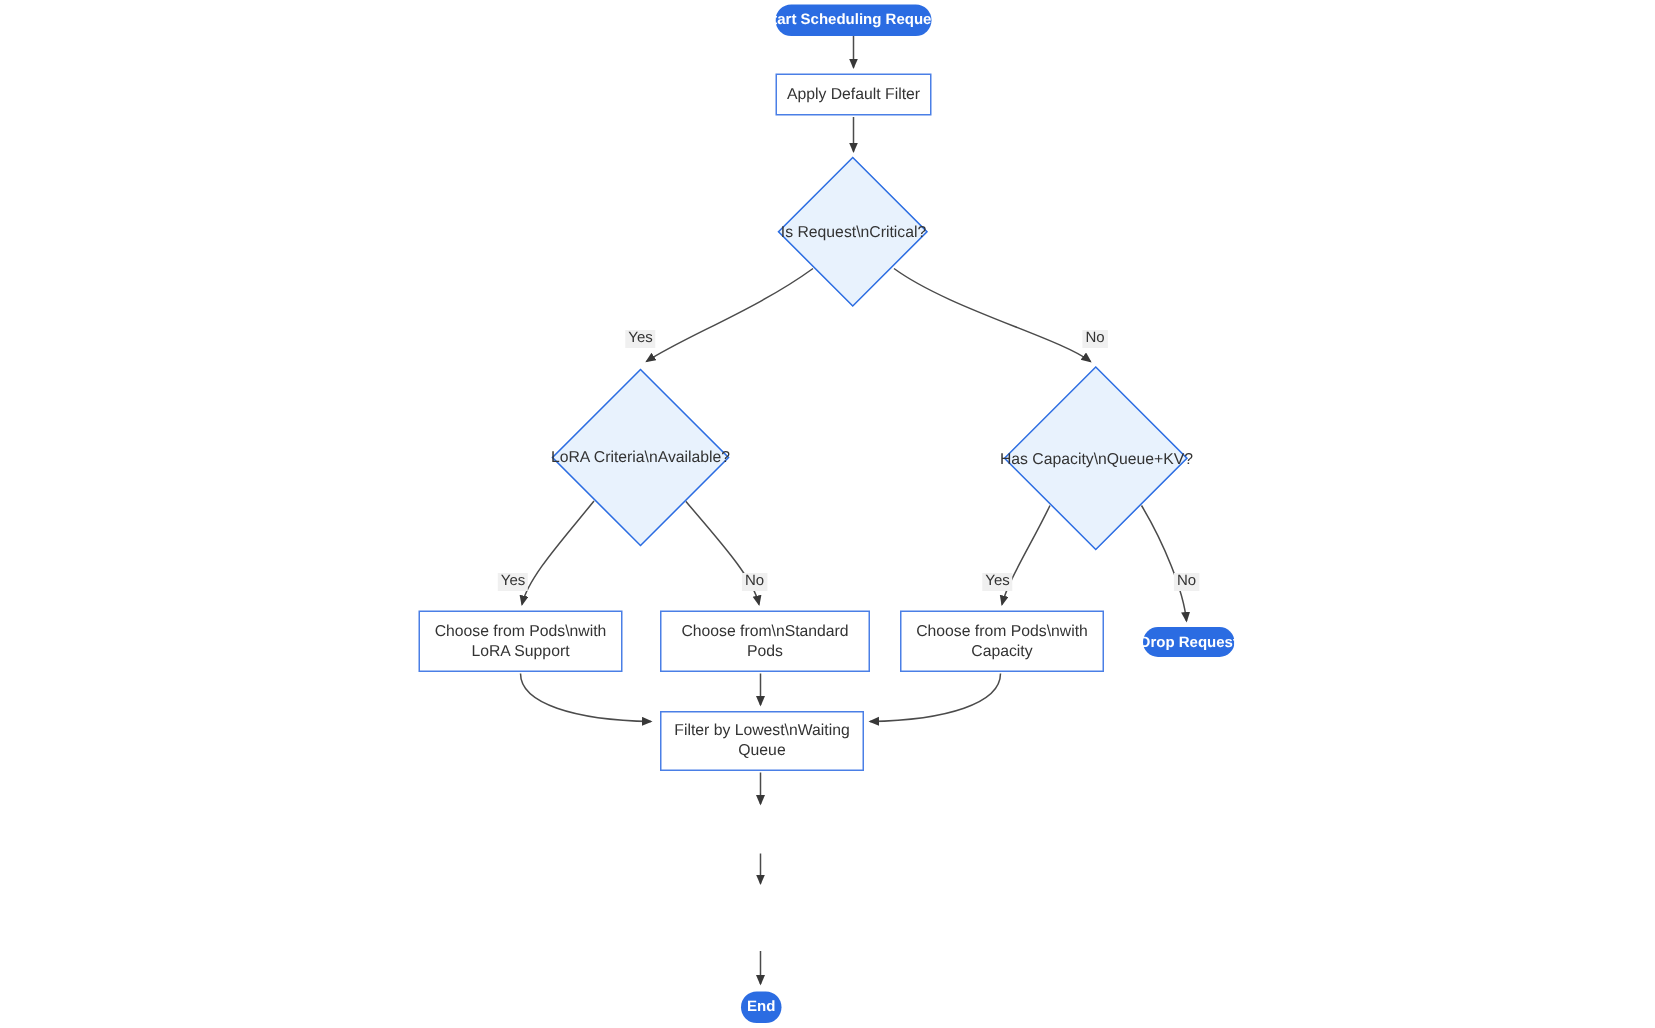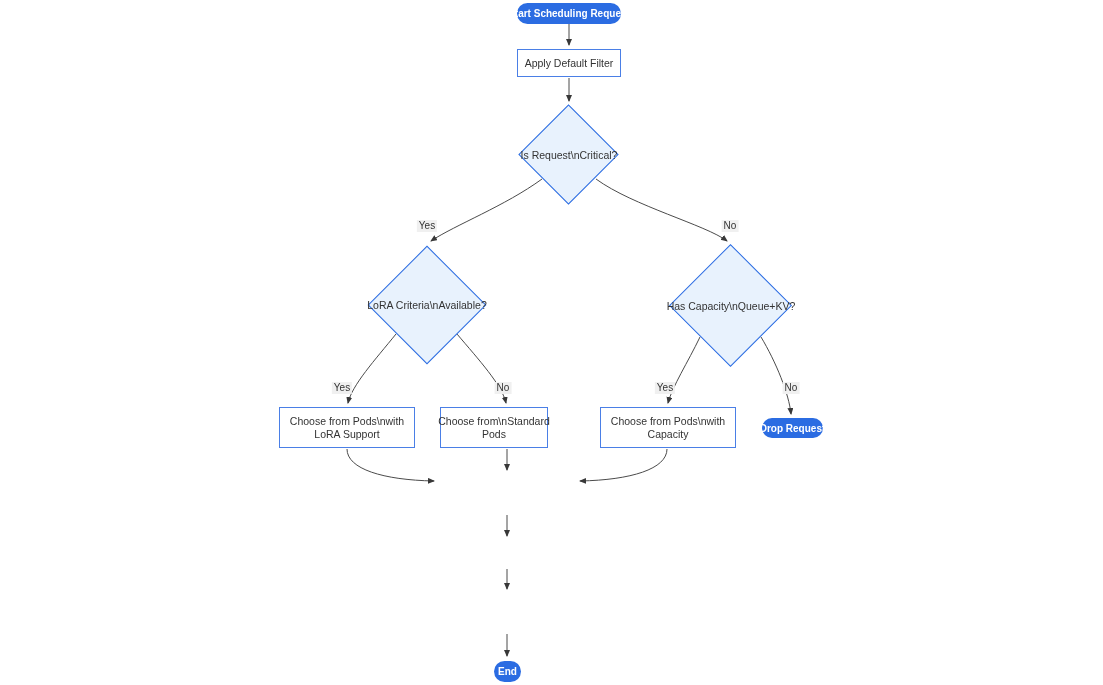--- a/index.html
+++ b/index.html
@@ -70,32 +70,36 @@
 
   <div class="diamond-label" style="left:427px;top:305px">LoRA Criteria\nAvailable?</div>
 
   <div class="diamond-label" style="left:731px;top:306px">Has Capacity\nQueue+KV?</div>
 
   <div class="node rect" style="left:279px;top:407px;width:136px;height:41px">
     <span>Choose from Pods\nwith</span>
     <span>LoRA Support</span>
   </div>
 
-  <div class="node rect" style="left:440px;top:407px;width:108px;height:41px">
+  <div class="node rect" style="left:440px;top:407px;width:140px;height:41px">
     <span>Choose from\nStandard</span>
     <span>Pods</span>
   </div>
 
   <div class="node rect" style="left:600px;top:407px;width:136px;height:41px">
     <span>Choose from Pods\nwith</span>
     <span>Capacity</span>
   </div>
 
   <div class="node pill" style="left:762px;top:418px;width:61px;height:20px">Drop Request</div>
 
+  <div class="node rect" style="left:440px;top:474px;width:136px;height:40px">
+    <span>Filter by Lowest\nWaiting</span>
+    <span>Queue</span>
+  </div>
 
 
 
   <div class="node pill" style="left:494px;top:661px;width:27px;height:21px">End</div>
 
   <div class="edge-label" style="left:427px;top:226px">Yes</div>
   <div class="edge-label" style="left:730px;top:226px">No</div>
   <div class="edge-label" style="left:342px;top:388px">Yes</div>
   <div class="edge-label" style="left:503px;top:388px">No</div>
   <div class="edge-label" style="left:665px;top:388px">Yes</div>

